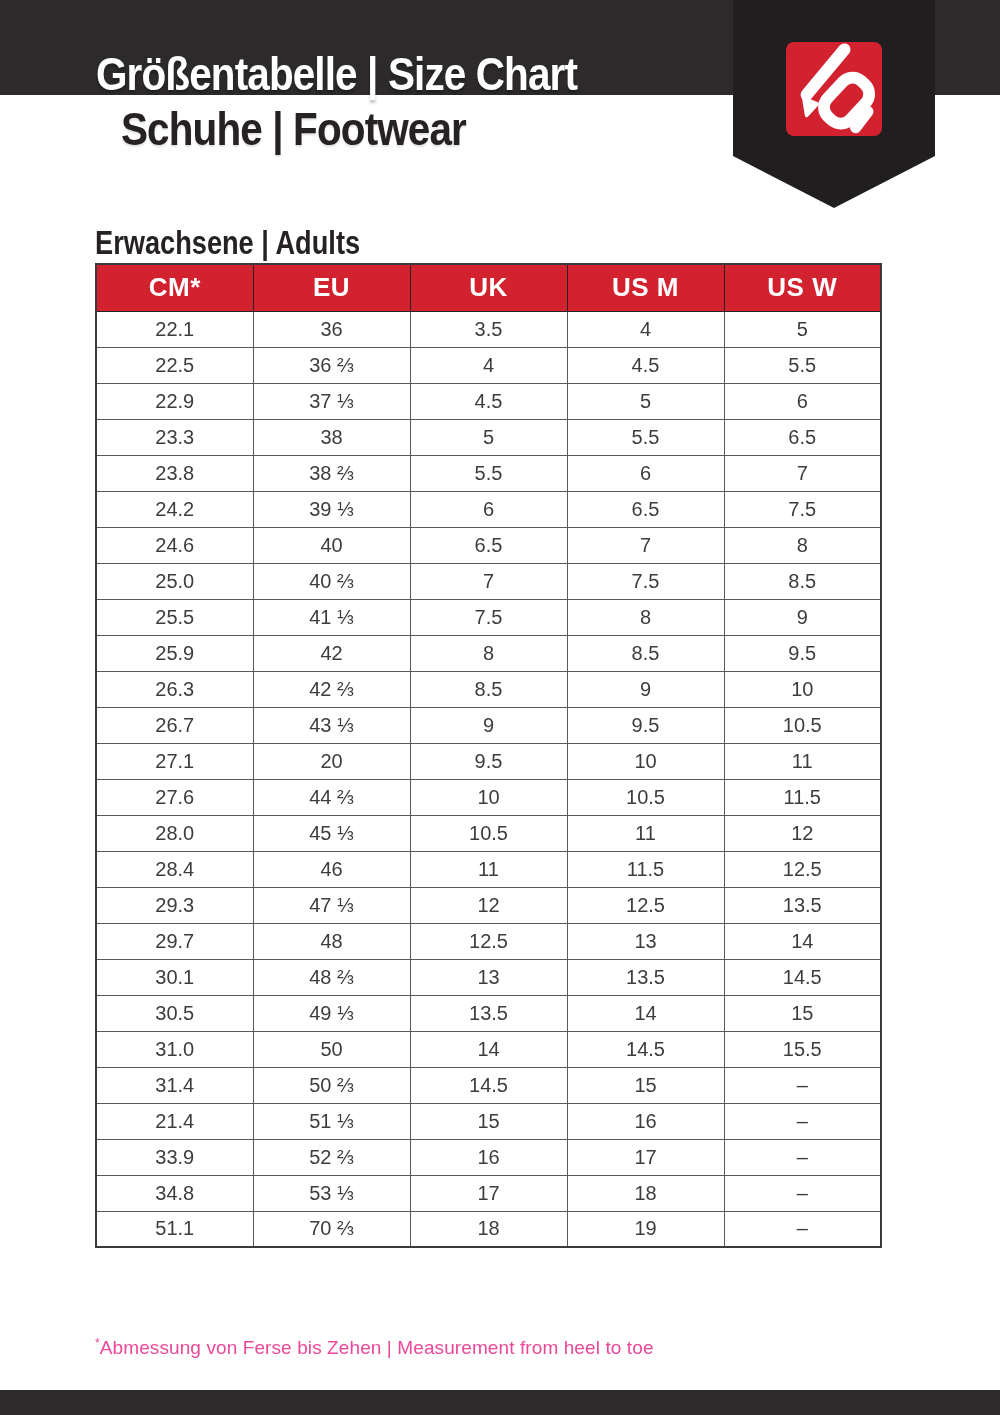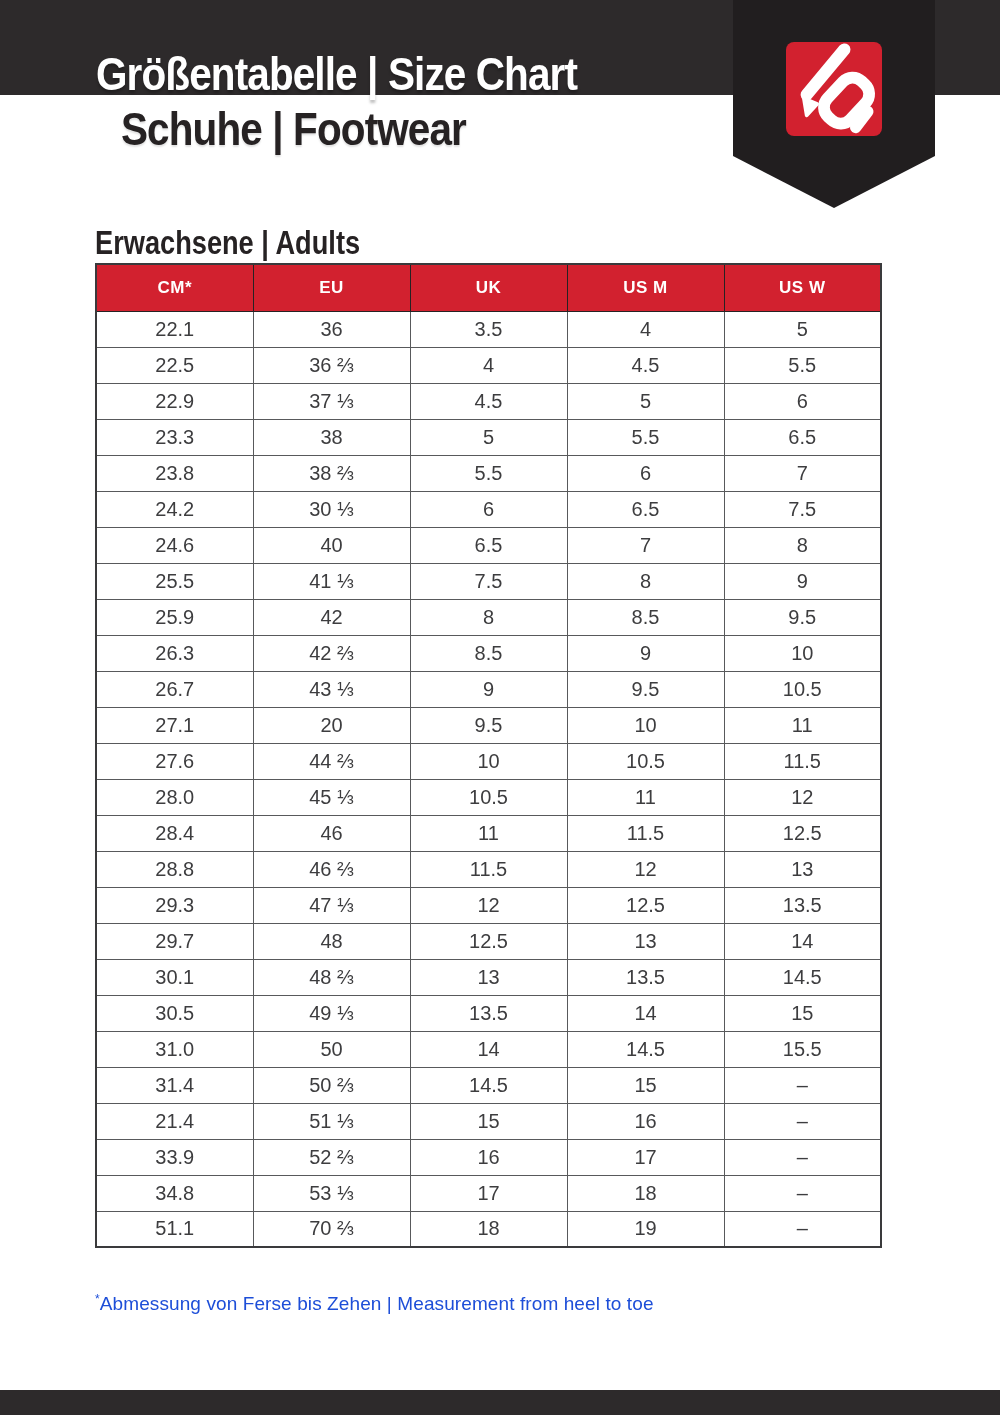--- a/index.html
+++ b/index.html
@@ -48,33 +48,33 @@
     transform: scaleX(0.80); transform-origin: left top;
   }
 
   .size-table {
     position: absolute; left: 95px; top: 263px; width: 787px;
     border-collapse: collapse; table-layout: fixed;
     border: 2px solid #3a3a3c;
   }
   .size-table th {
     height: 47px; background: #d2212f; color: #ffffff;
-    font-size: 17px; font-weight: bold; text-align: center;
+    font-size: 26px; font-weight: bold; text-align: center;
     border: 1px solid #262223; letter-spacing: 0.5px;
   }
   .size-table td {
     height: 36px; font-size: 20px; color: #3d3d3f;
     text-align: center; vertical-align: middle;
     border: 1px solid #58595b;
     font-weight: normal;
   }
 
   .footnote {
-    position: absolute; left: 95px; top: 1292px;
-    font-size: 19px; color: #1d4ed8; letter-spacing: 0.1px;
+    position: absolute; left: 95px; top: 1336px;
+    font-size: 19px; color: #ec4899; letter-spacing: 0.1px;
   }
   .footnote sup { font-size: 12px; vertical-align: super; }
 
   .bottom-band {
     position: absolute; left: 0; top: 1390px; width: 1000px; height: 25px;
     background: #2d2a2b;
   }
 </style>
 </head>
 <body>
@@ -139,33 +139,40 @@
         </tr>
         <tr>
           <td>23.8</td>
           <td>38 ⅔</td>
           <td>5.5</td>
           <td>6</td>
           <td>7</td>
         </tr>
         <tr>
           <td>24.2</td>
-          <td>30 ⅓</td>
+          <td>39 ⅓</td>
           <td>6</td>
           <td>6.5</td>
           <td>7.5</td>
         </tr>
         <tr>
           <td>24.6</td>
           <td>40</td>
           <td>6.5</td>
           <td>7</td>
           <td>8</td>
         </tr>
         <tr>
+          <td>25.0</td>
+          <td>40 ⅔</td>
+          <td>7</td>
+          <td>7.5</td>
+          <td>8.5</td>
+        </tr>
+        <tr>
           <td>25.5</td>
           <td>41 ⅓</td>
           <td>7.5</td>
           <td>8</td>
           <td>9</td>
         </tr>
         <tr>
           <td>25.9</td>
           <td>42</td>
           <td>8</td>
@@ -208,27 +215,20 @@
           <td>12</td>
         </tr>
         <tr>
           <td>28.4</td>
           <td>46</td>
           <td>11</td>
           <td>11.5</td>
           <td>12.5</td>
         </tr>
         <tr>
-          <td>28.8</td>
-          <td>46 ⅔</td>
-          <td>11.5</td>
-          <td>12</td>
-          <td>13</td>
-        </tr>
-        <tr>
           <td>29.3</td>
           <td>47 ⅓</td>
           <td>12</td>
           <td>12.5</td>
           <td>13.5</td>
         </tr>
         <tr>
           <td>29.7</td>
           <td>48</td>
           <td>12.5</td>

